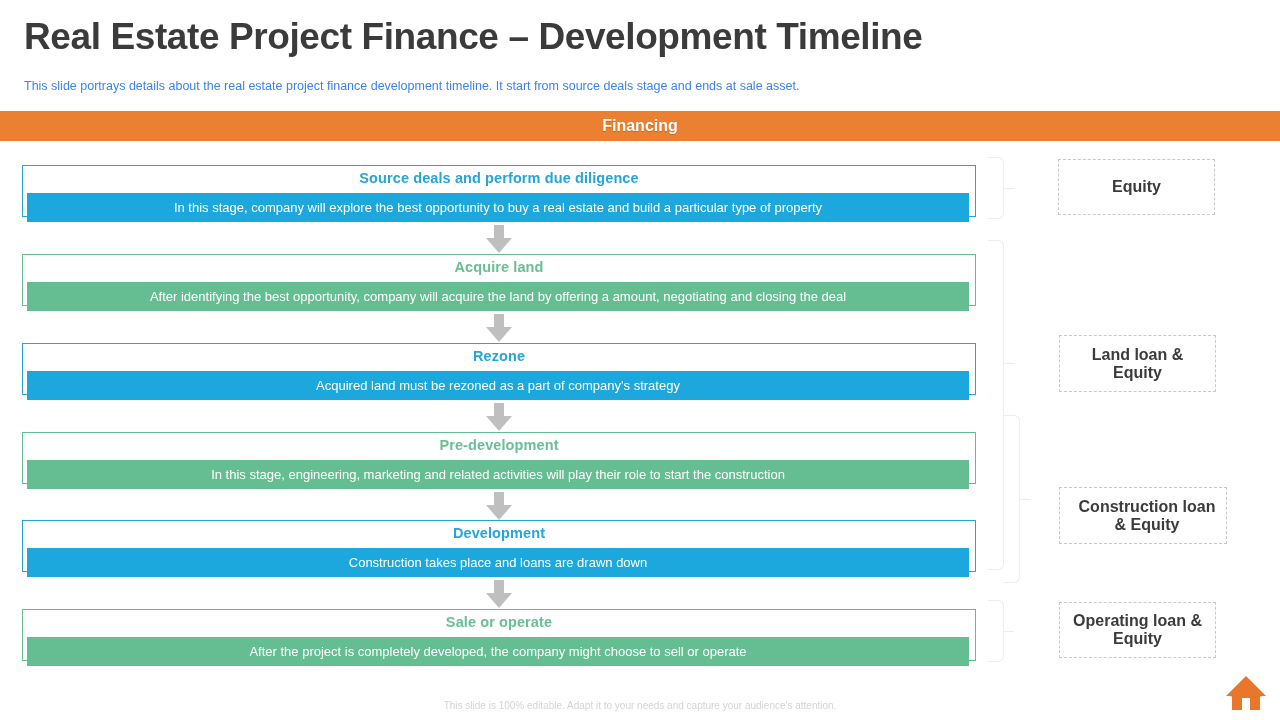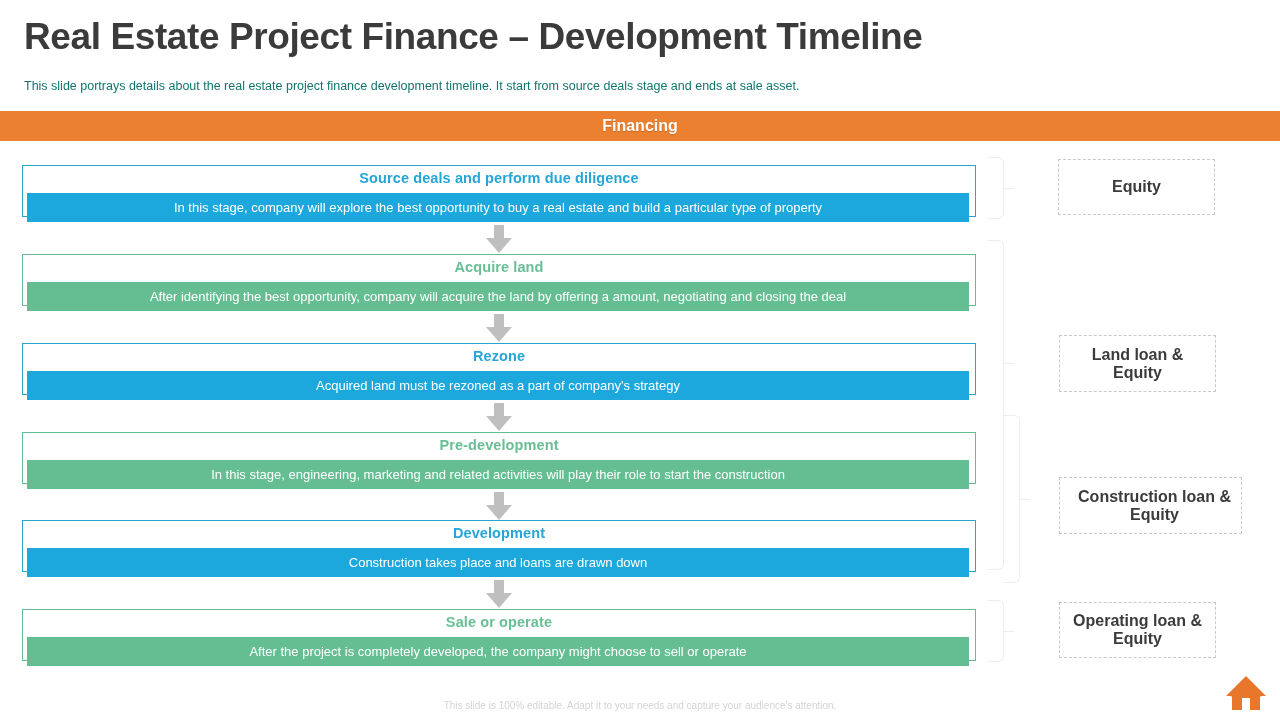--- a/index.html
+++ b/index.html
@@ -29,21 +29,21 @@
     letter-spacing: -0.4px;
     color: #3b3b3b;
     white-space: nowrap;
   }
 
   .slide-subtitle {
     position: absolute;
     left: 24px;
     top: 79px;
     font-size: 12.5px;
-    color: #0f766e;
+    color: #3b82f6;
     white-space: nowrap;
   }
 
   
   .financing-bar {
     position: absolute;
     left: 0;
     top: 111px;
     width: 1280px;
     height: 30px;
@@ -277,21 +277,21 @@
   </div>
   <div class="bracket" style="left:1004px; top:415px; height:168px;">
     <div class="bracket-nub"></div>
   </div>
   <div class="bracket" style="left:988px; top:600px; height:62px;">
     <div class="bracket-nub"></div>
   </div>
 
   <div class="fin-box" style="left:1058px; top:159px; width:157px; height:56px;">Equity</div>
   <div class="fin-box" style="left:1059px; top:335px; width:157px; height:57px;">Land loan &amp; Equity</div>
-  <div class="fin-box" style="left:1059px; top:477px; width:183px; height:57px;padding-left:16px;">Construction loan &amp; Equity</div>
+  <div class="fin-box" style="left:1059px; top:487px; width:168px; height:57px;padding-left:16px;">Construction loan &amp; Equity</div>
   <div class="fin-box" style="left:1059px; top:602px; width:157px; height:56px;">Operating loan &amp; Equity</div>
 
   <div class="footer-note">This slide is 100% editable. Adapt it to your needs and capture your audience's attention.</div>
 
   <div class="logo">
     <svg viewBox="0 0 44 40" width="44" height="40" aria-hidden="true">
       <path d="M22 4 L42 24 L36 24 L36 38 L8 38 L8 24 L2 24 Z" fill="#E8762B"></path>
       <rect x="18" y="26" width="8" height="12" fill="#ffffff"></rect>
       <path d="M22 9 L37.5 24.5 L6.5 24.5 Z" fill="#E8762B"></path>
     </svg>

